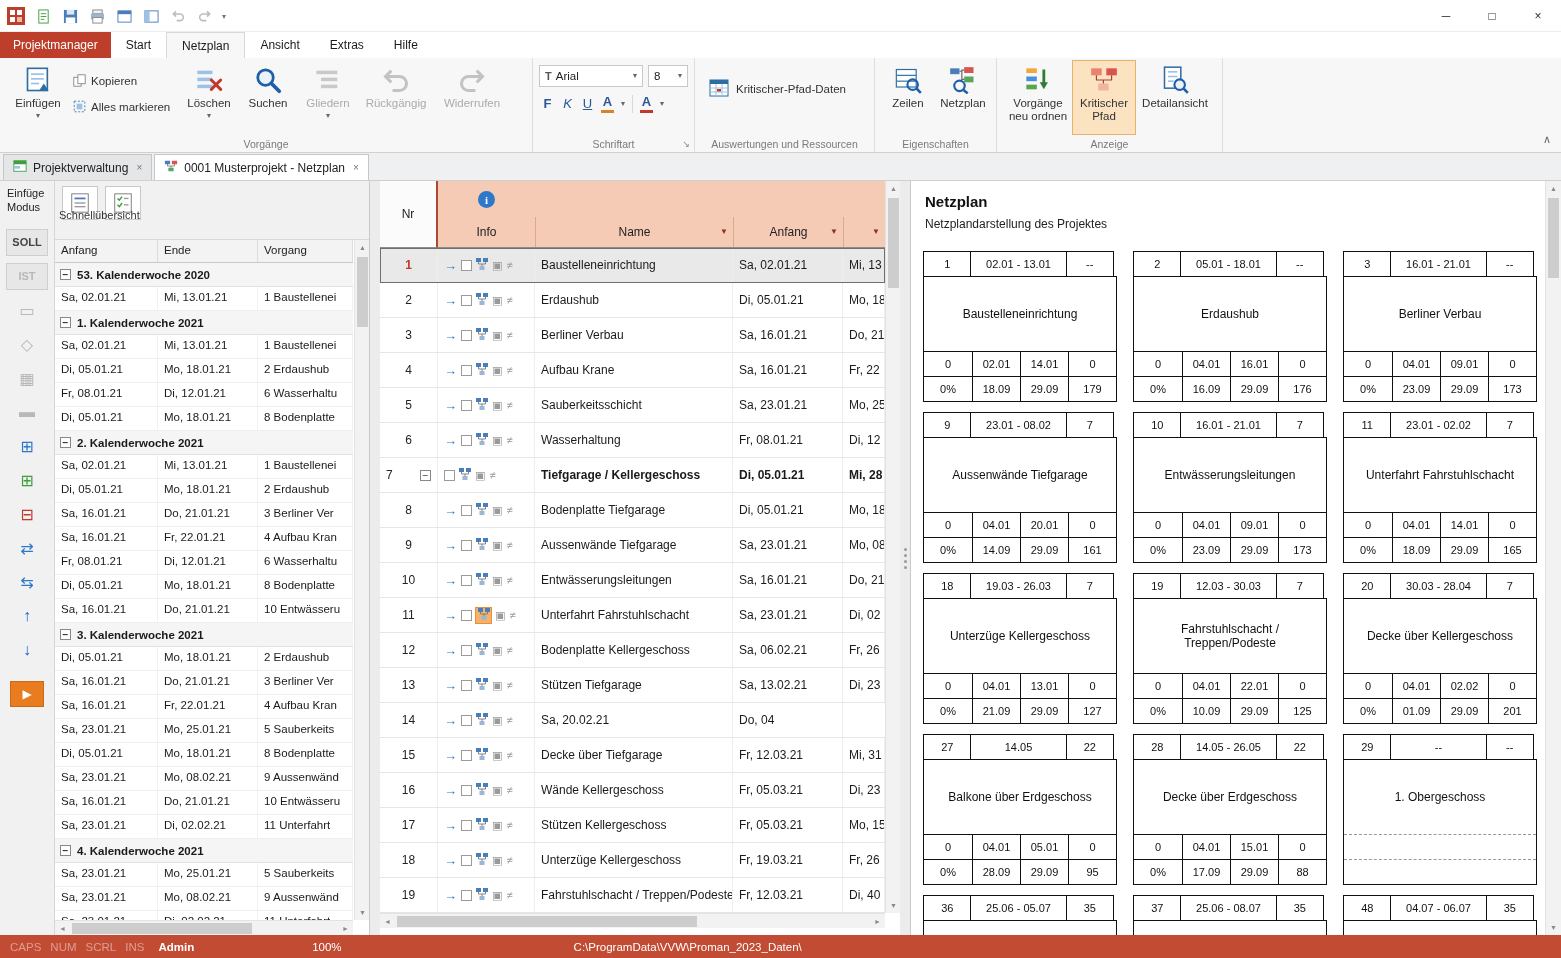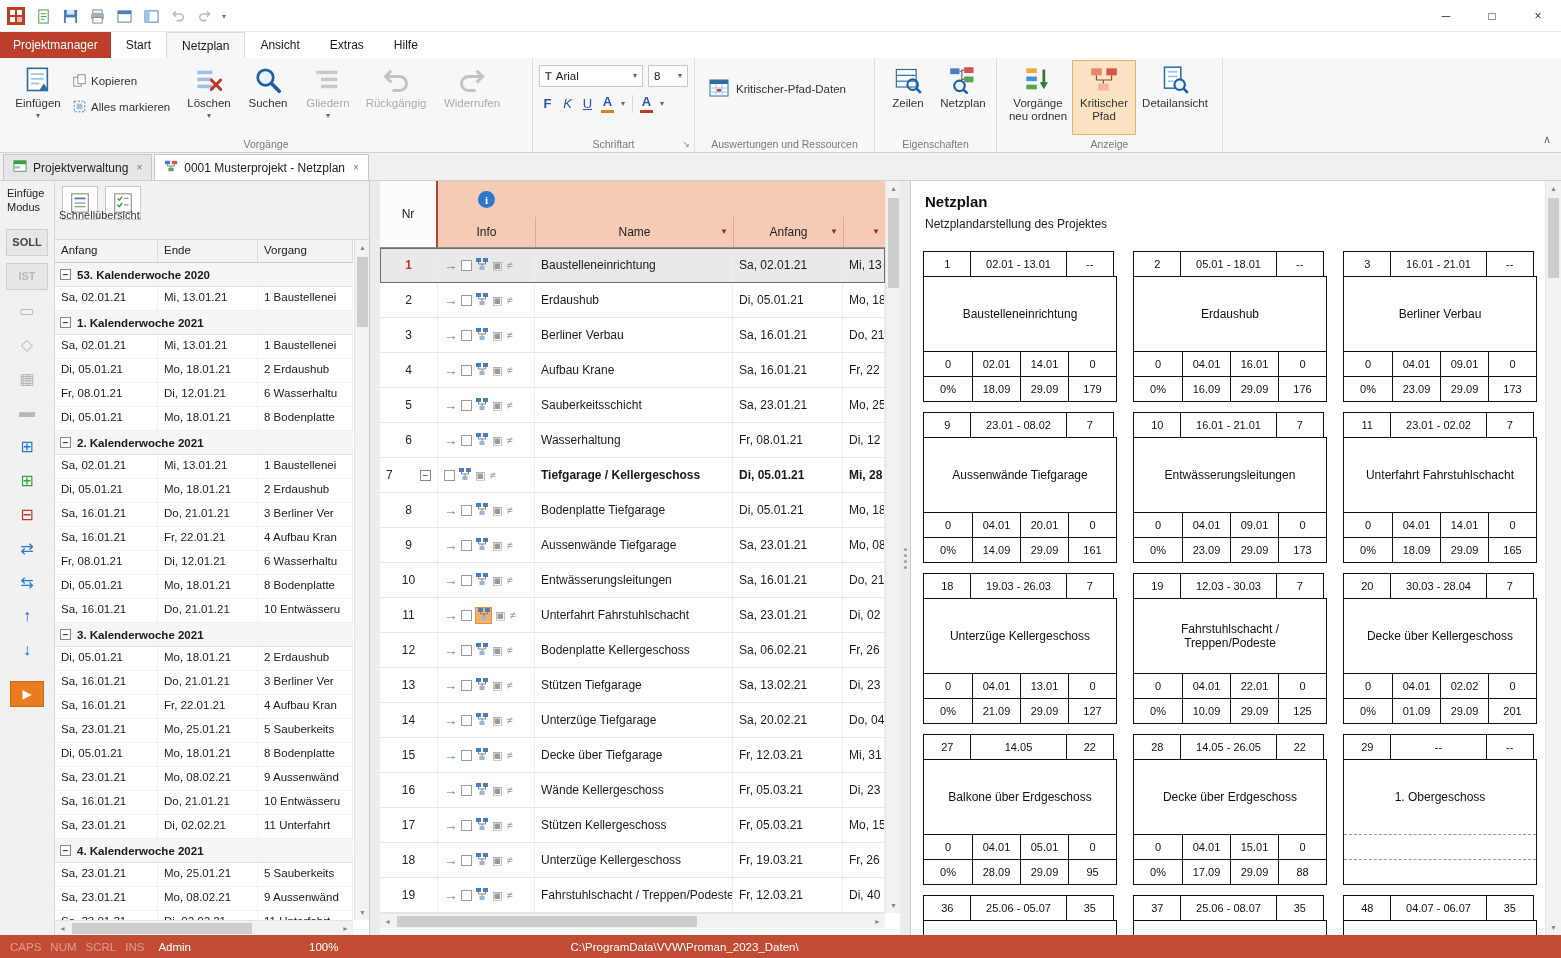--- a/index.html
+++ b/index.html
@@ -130,21 +130,21 @@
 .npstat{display:flex;height:25px;flex:none;border-top:1px solid #111}
 .npstat>div{width:25%;display:flex;align-items:center;justify-content:center;border-left:1px solid #111;overflow:hidden}
 .npstat>div:first-child{border-left:none}
 .npnode.dotted .npstat{border-top:1px dashed #999}
 .npnode.dotted .npstat>div{border-left:none}
 
 
 .statusbar{position:absolute;left:0;bottom:0;width:100%;height:23px;background:#c14b33;color:#fff;font-size:11.5px;display:flex;align-items:center}
 .sflags{display:flex;gap:9px;padding-left:10px}
 .sflag{color:rgba(255,255,255,.45)}
-.suser{font-weight:normal;margin-left:14px}
+.suser{font-weight:bold;margin-left:14px}
 .szoom{margin-left:118px}
 .spath{margin-left:232px}
 </style>
 </head>
 <body>
 
 <div class="app">
 
   <div class="titlebar">
     <div class="qat">
@@ -957,21 +957,20 @@
                 <span><svg width="12" height="12" viewBox="0 0 12 12">
                     <rect x="0" y="0" width="5" height="4" fill="#4a7ebb"></rect>
                     <rect x="7" y="0" width="5" height="4" fill="#4a7ebb"></rect>
                     <rect x="3.5" y="8" width="5" height="4" fill="#9ab7d8"></rect>
                     <path d="M2.5 4 v2 h7 v-2 M6 6 v2" stroke="#777" fill="none" stroke-width="0.9"></path>
                   </svg></span>
                 <span class="gly">▣</span>
                 <span class="gly">≠</span>
               </div>
             </div>
-            <div class="tname">Unterzüge Tiefgarage</div>
             <div class="tanf">Sa, 20.02.21</div>
             <div class="tend">Do,  04</div>
           </div>
           <div class="trow">
             <div class="tnr">15</div>
             <div>
               <div class="infoicons">
                 <span class="arr">→</span>
                 <span class="cb"></span>
                 <span><svg width="12" height="12" viewBox="0 0 12 12">

